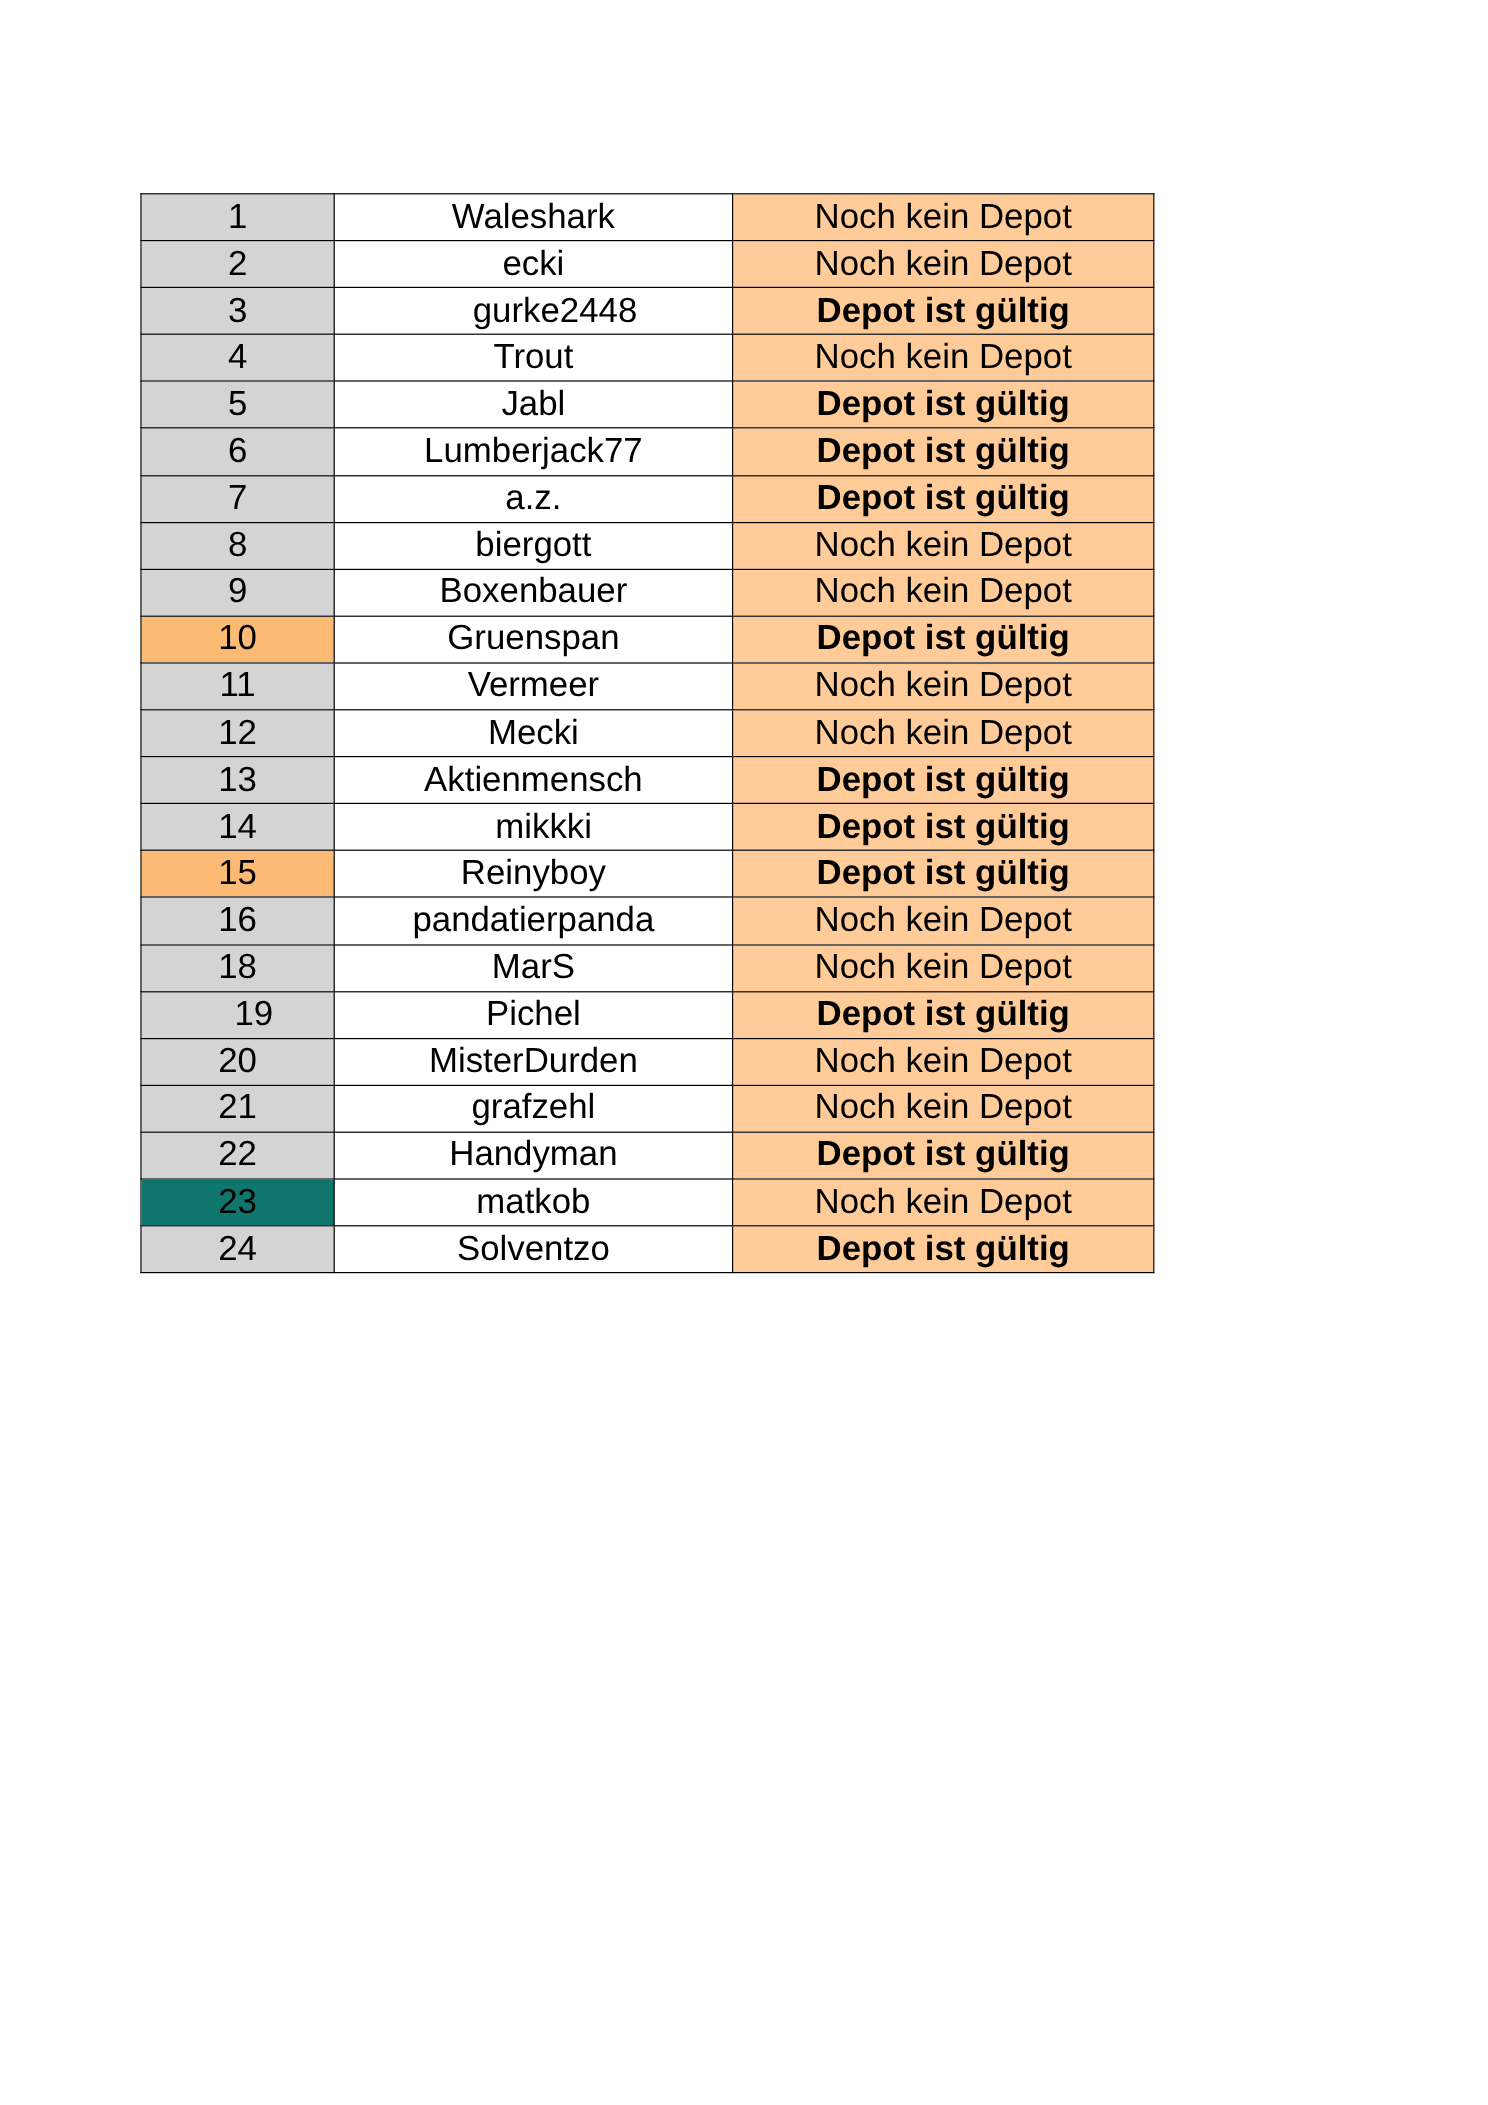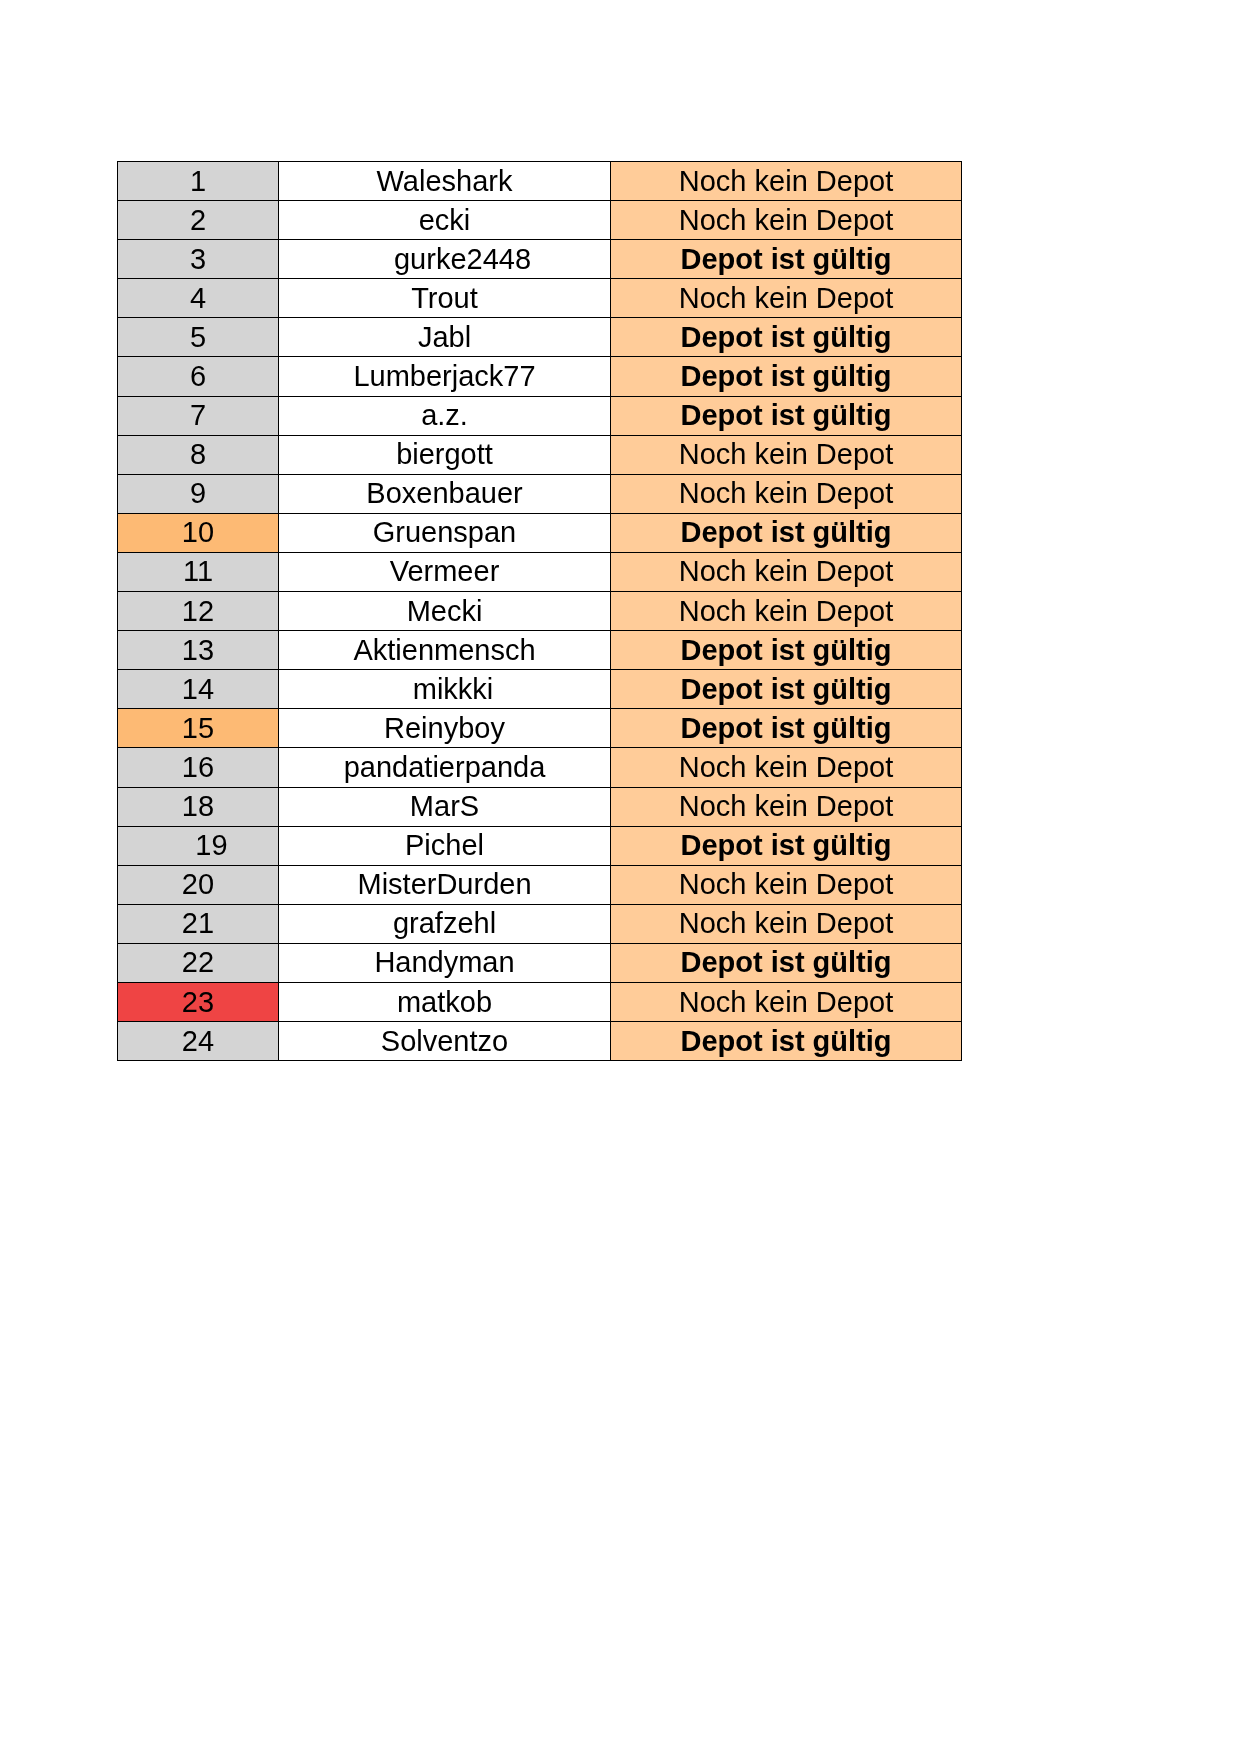--- a/index.html
+++ b/index.html
@@ -142,21 +142,21 @@
       <td class="col-num" style="background: rgb(212, 212, 212);">21</td>
       <td class="col-name" style="background: rgb(255, 255, 255);">grafzehl</td>
       <td class="col-status" style="background: rgb(255, 204, 153);">Noch kein Depot</td>
     </tr>
     <tr>
       <td class="col-num" style="background: rgb(212, 212, 212);">22</td>
       <td class="col-name" style="background: rgb(255, 255, 255);">Handyman</td>
       <td class="col-status valid" style="background: rgb(255, 204, 153);">Depot ist gültig</td>
     </tr>
     <tr>
-      <td class="col-num" style="background: #ef4444;">23</td>
+      <td class="col-num" style="background: #0f766e;">23</td>
       <td class="col-name" style="background: rgb(255, 255, 255);">matkob</td>
       <td class="col-status" style="background: rgb(255, 204, 153);">Noch kein Depot</td>
     </tr>
     <tr>
       <td class="col-num" style="background: rgb(212, 212, 212);">24</td>
       <td class="col-name" style="background: rgb(255, 255, 255);">Solventzo</td>
       <td class="col-status valid" style="background: rgb(255, 204, 153);">Depot ist gültig</td>
     </tr>
   </tbody>
 </table>

